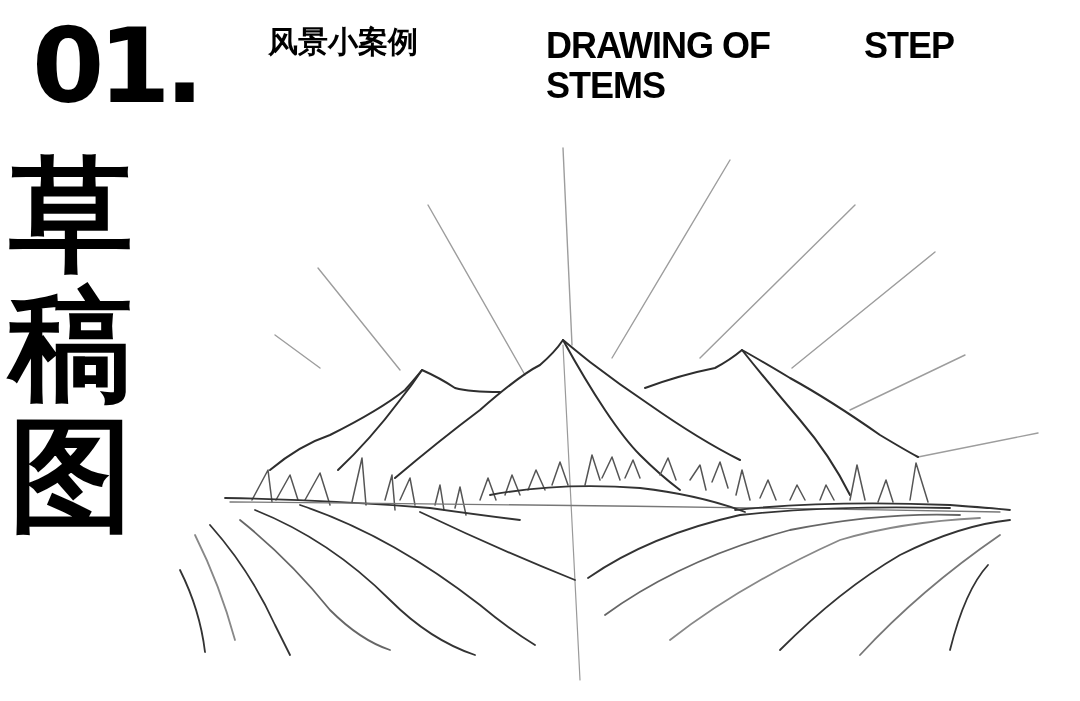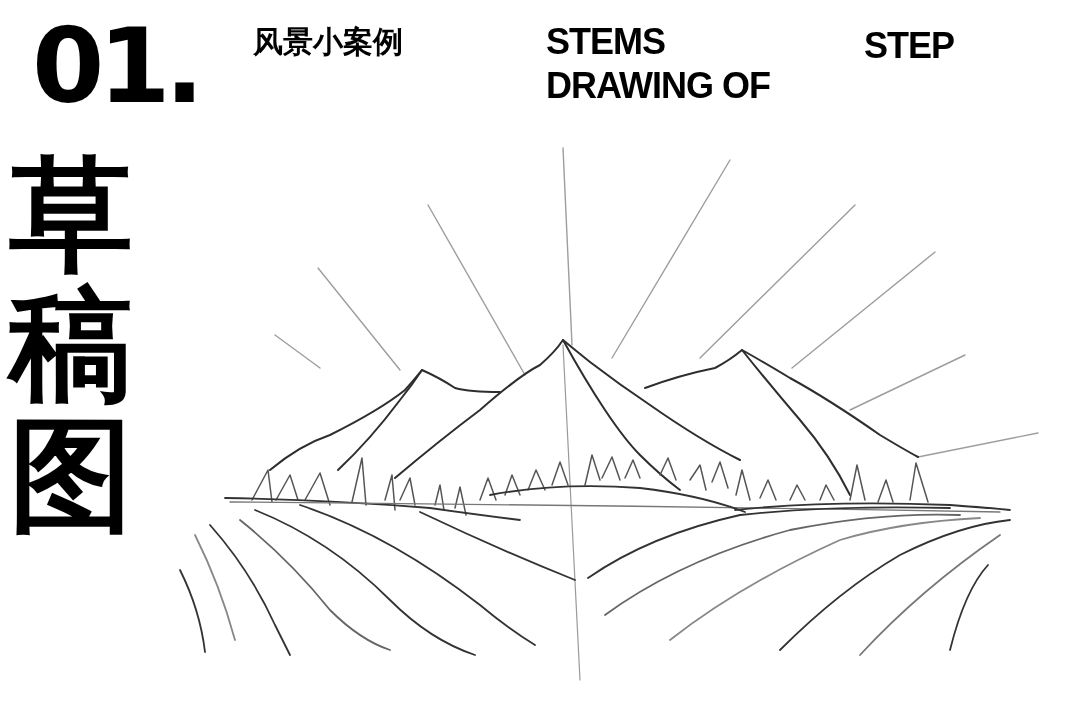--- a/index.html
+++ b/index.html
@@ -15,27 +15,27 @@
                 font-family: "DejaVu Sans", sans-serif; font-weight: 900; font-size: 124px;
                 line-height: 130px; text-align: center; }
   .vert-title div { display: block; }
   .sketch { position: absolute; left: 0; top: 0; }
 </style>
 </head>
 <body>
 
 <div class="big-num">01.</div>
 
-<div class="hdr-block" style="left:253px;">
+<div class="hdr-block" style="left:268px;">
   <div class="cn-line">风景小案例</div>
 </div>
 
 <div class="hdr-block" style="left:546px;">
+  <div style="margin-top:4px;">DRAWING OF</div>
   <div>STEMS</div>
-  <div style="margin-top:4px;">DRAWING OF</div>
 </div>
 
 <div class="hdr-block" style="left:864px;">
   <div style="margin-top:4px;">STEP</div>
 </div>
 
 <div class="vert-title">
   <div>草</div>
   <div>稿</div>
   <div>图</div>

